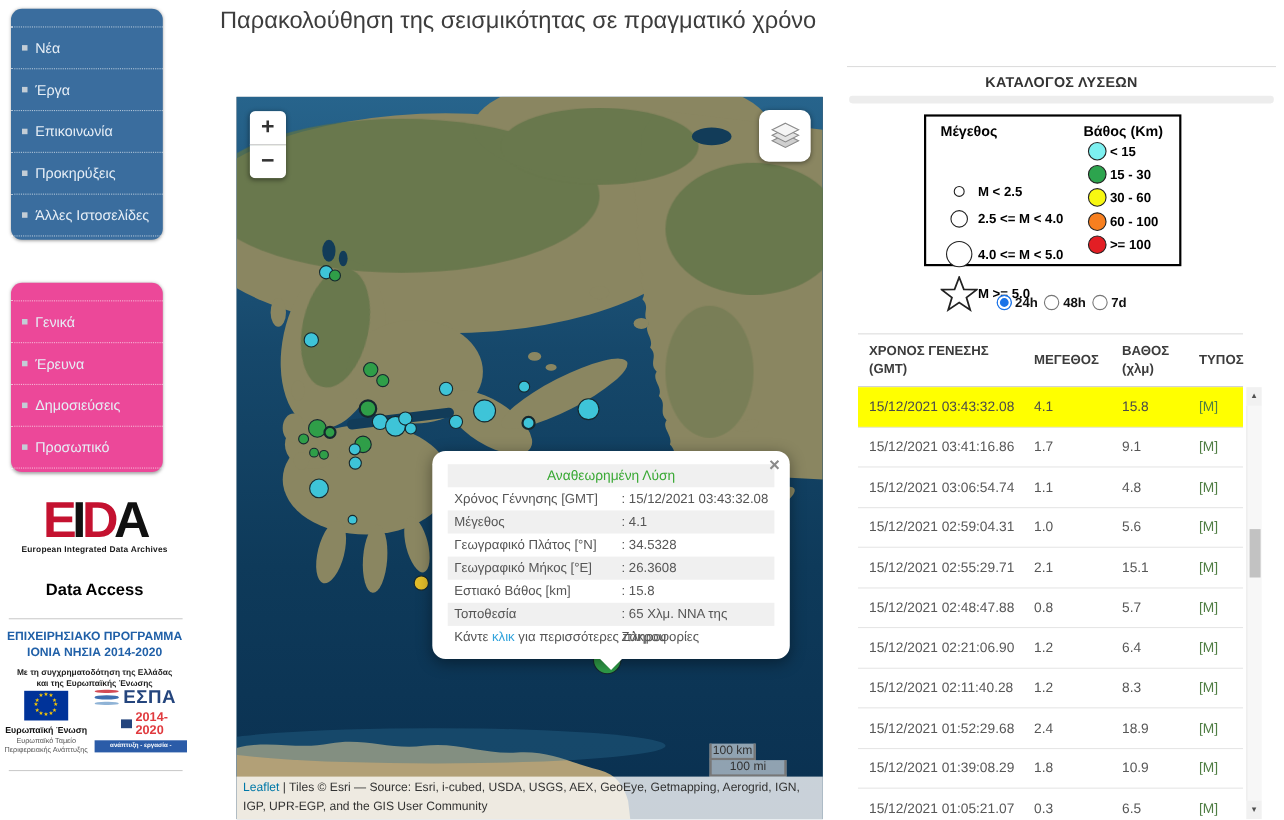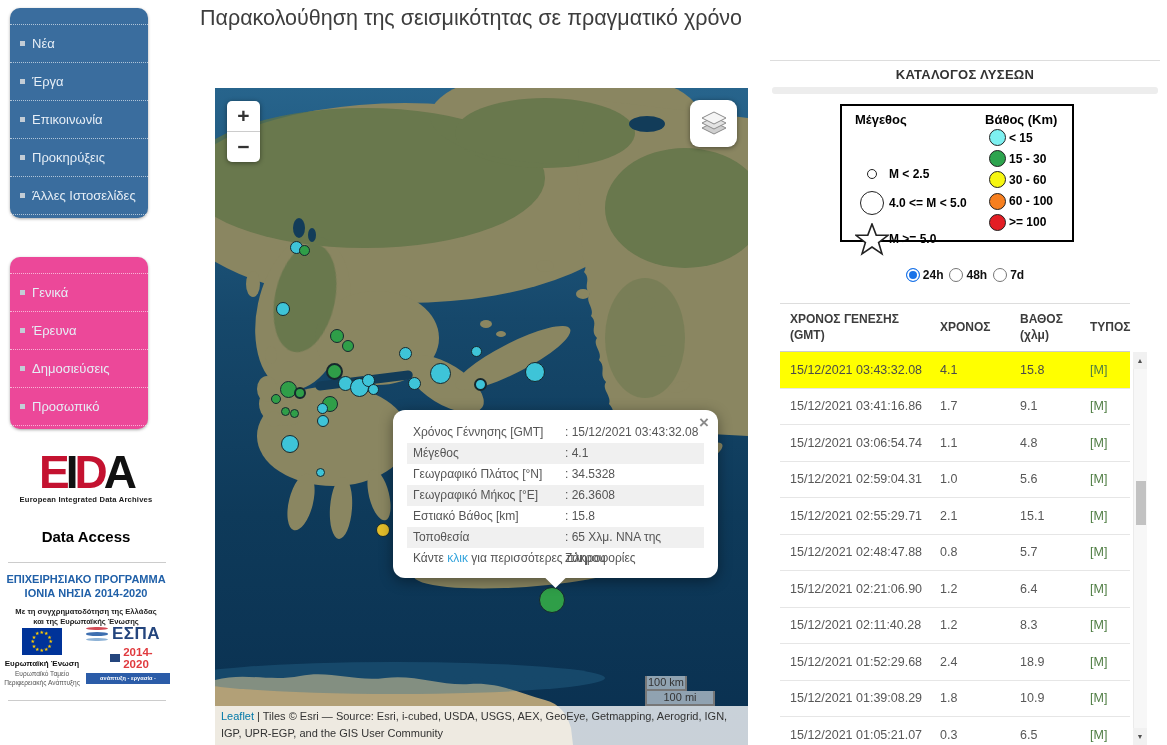--- a/index.html
+++ b/index.html
@@ -293,20 +293,21 @@
     <div id="layersctl">
       <svg width="32" height="30" viewBox="0 0 32 30">
         <polygon points="16,13 28,19 16,25 4,19" fill="#cfcfcf" stroke="#8a8a8a" stroke-width="1"></polygon>
         <polygon points="16,8 28,14 16,20 4,14" fill="#e3e3e3" stroke="#8a8a8a" stroke-width="1"></polygon>
         <polygon points="16,3 28,9 16,15 4,9" fill="#f5f5f5" stroke="#8a8a8a" stroke-width="1"></polygon>
       </svg>
     </div>
 
     <div id="popup">
       <div class="p-close">×</div>
+      <div class="p-title">Αναθεωρημένη Λύση</div>
       <div id="popup-rows">
           <div class="prow">
             <span class="pl">Χρόνος Γέννησης [GMT]</span>
             <span class="pv">: 15/12/2021 03:43:32.08</span>
           </div>
           <div class="prow alt">
             <span class="pl">Μέγεθος</span>
             <span class="pv">: 4.1</span>
           </div>
           <div class="prow">
@@ -346,20 +347,26 @@
 
   <div id="legend">
     <div id="leg-mag-col">
       <div class="leg-title">Μέγεθος</div>
       <div id="leg-mag">
           <div class="leg-row" style="height: 22px; margin-top: 36px;">
             <span class="leg-shape">
               <span class="leg-circ" style="width: 10px; height: 10px;"></span>
             </span>
             <span>M &lt; 2.5</span>
+          </div>
+          <div class="leg-row" style="height: 28px;">
+            <span class="leg-shape">
+              <span class="leg-circ" style="width: 16px; height: 16px;"></span>
+            </span>
+            <span>2.5 &lt;= M &lt; 4.0</span>
           </div>
           <div class="leg-row" style="height: 36px;">
             <span class="leg-shape">
               <span class="leg-circ" style="width: 24px; height: 24px;"></span>
             </span>
             <span>4.0 &lt;= M &lt; 5.0</span>
           </div>
           <div class="leg-row" style="height: 36px;">
             <span class="leg-shape">
               <svg width="34" height="33" viewBox="0 0 34 33">
@@ -418,21 +425,21 @@
       </label>
       <label class="tf">
         <span class="radio"></span>
         <span>7d</span>
       </label>
     </div>
 
   <div id="cat-table">
     <div id="cat-head">
         <div class="hcell c0">ΧΡΟΝΟΣ ΓΕΝΕΣΗΣ (GMT)</div>
-        <div class="hcell c1">ΧΡΟΝΟΣ</div>
+        <div class="hcell c1">ΜΕΓΕΘΟΣ</div>
         <div class="hcell c2">ΒΑΘΟΣ (χλμ)</div>
         <div class="hcell c3">ΤΥΠΟΣ</div>
       </div>
     <div id="cat-body">
         <div class="cat-row hl">
           <div class="ccell c0">15/12/2021 03:43:32.08</div>
           <div class="ccell c1">4.1</div>
           <div class="ccell c2">15.8</div>
           <div class="ccell c3 type">[M]</div>
         </div>

